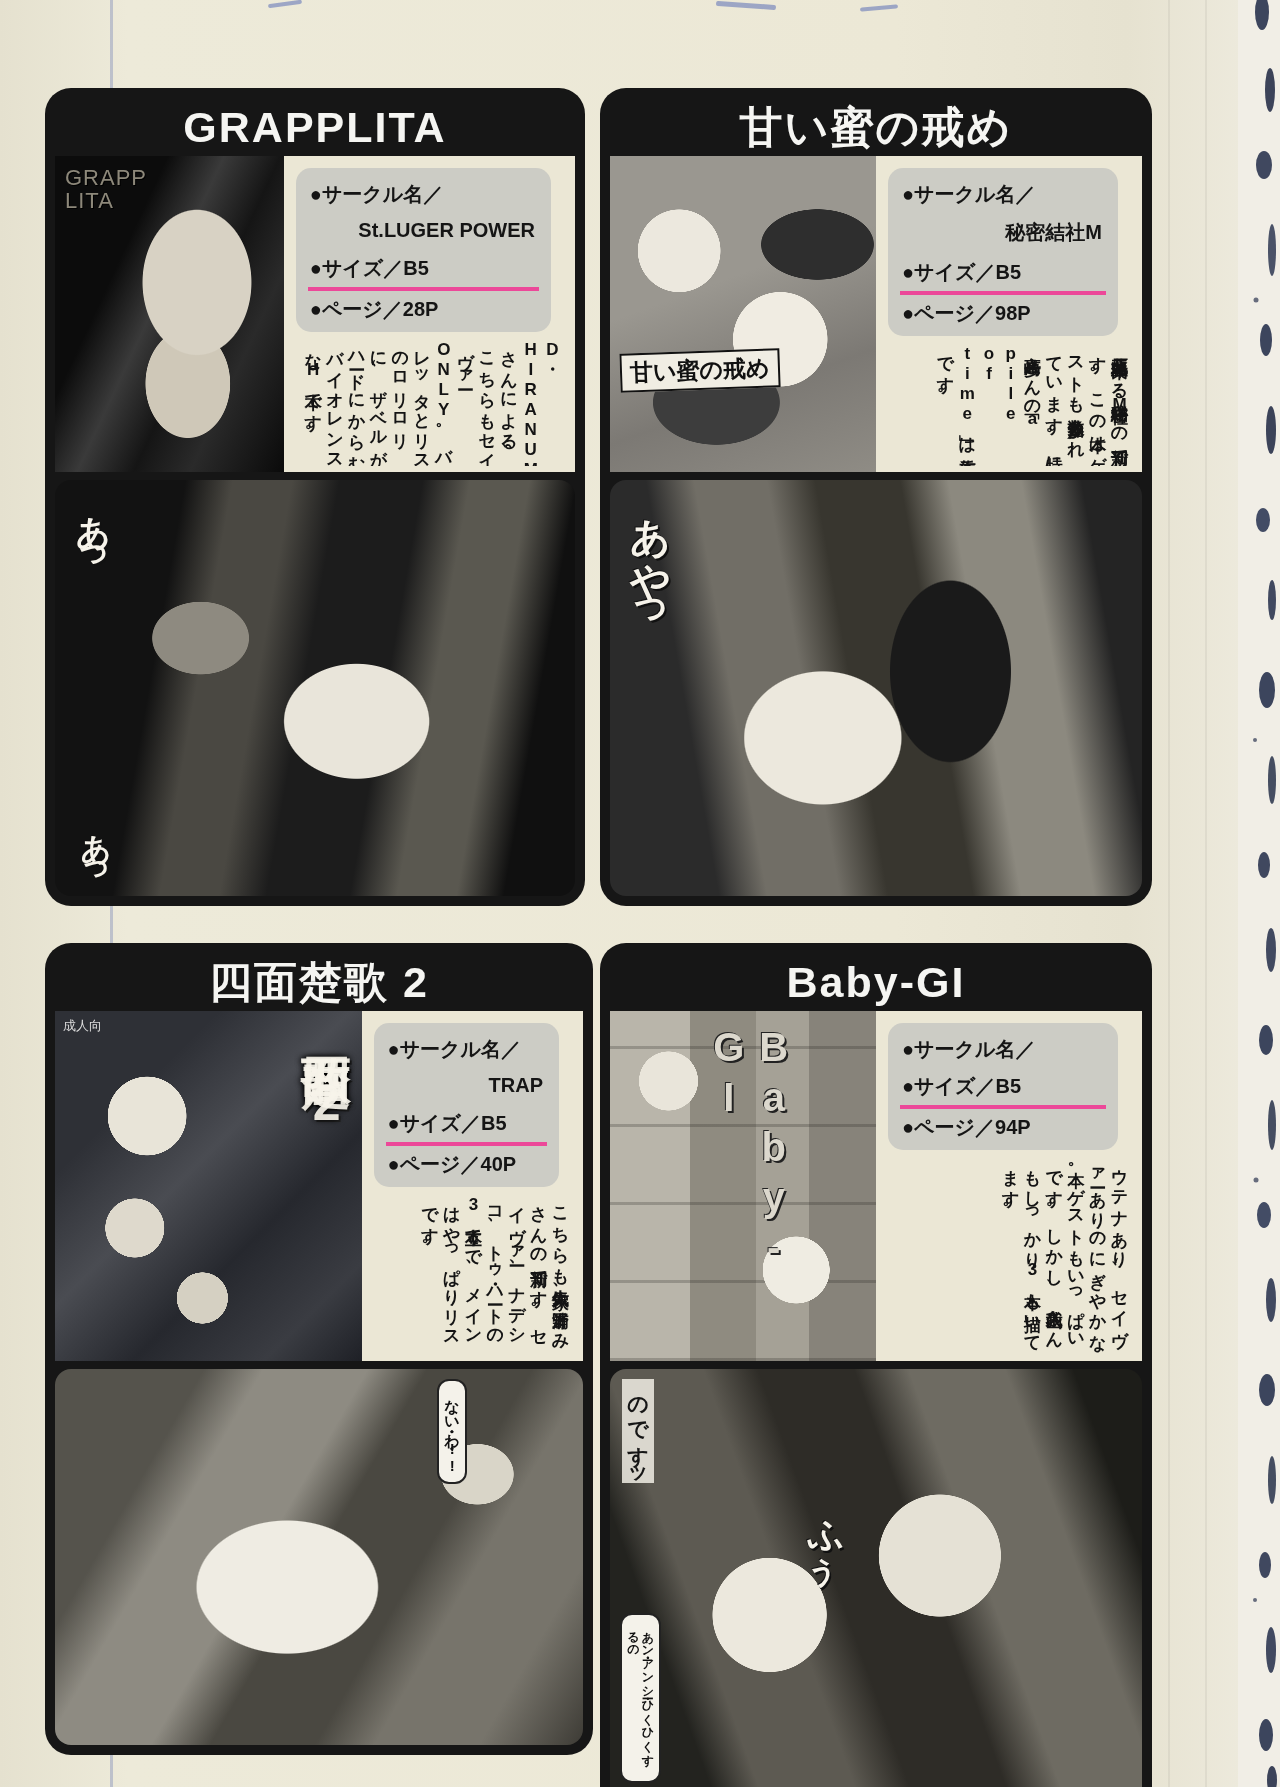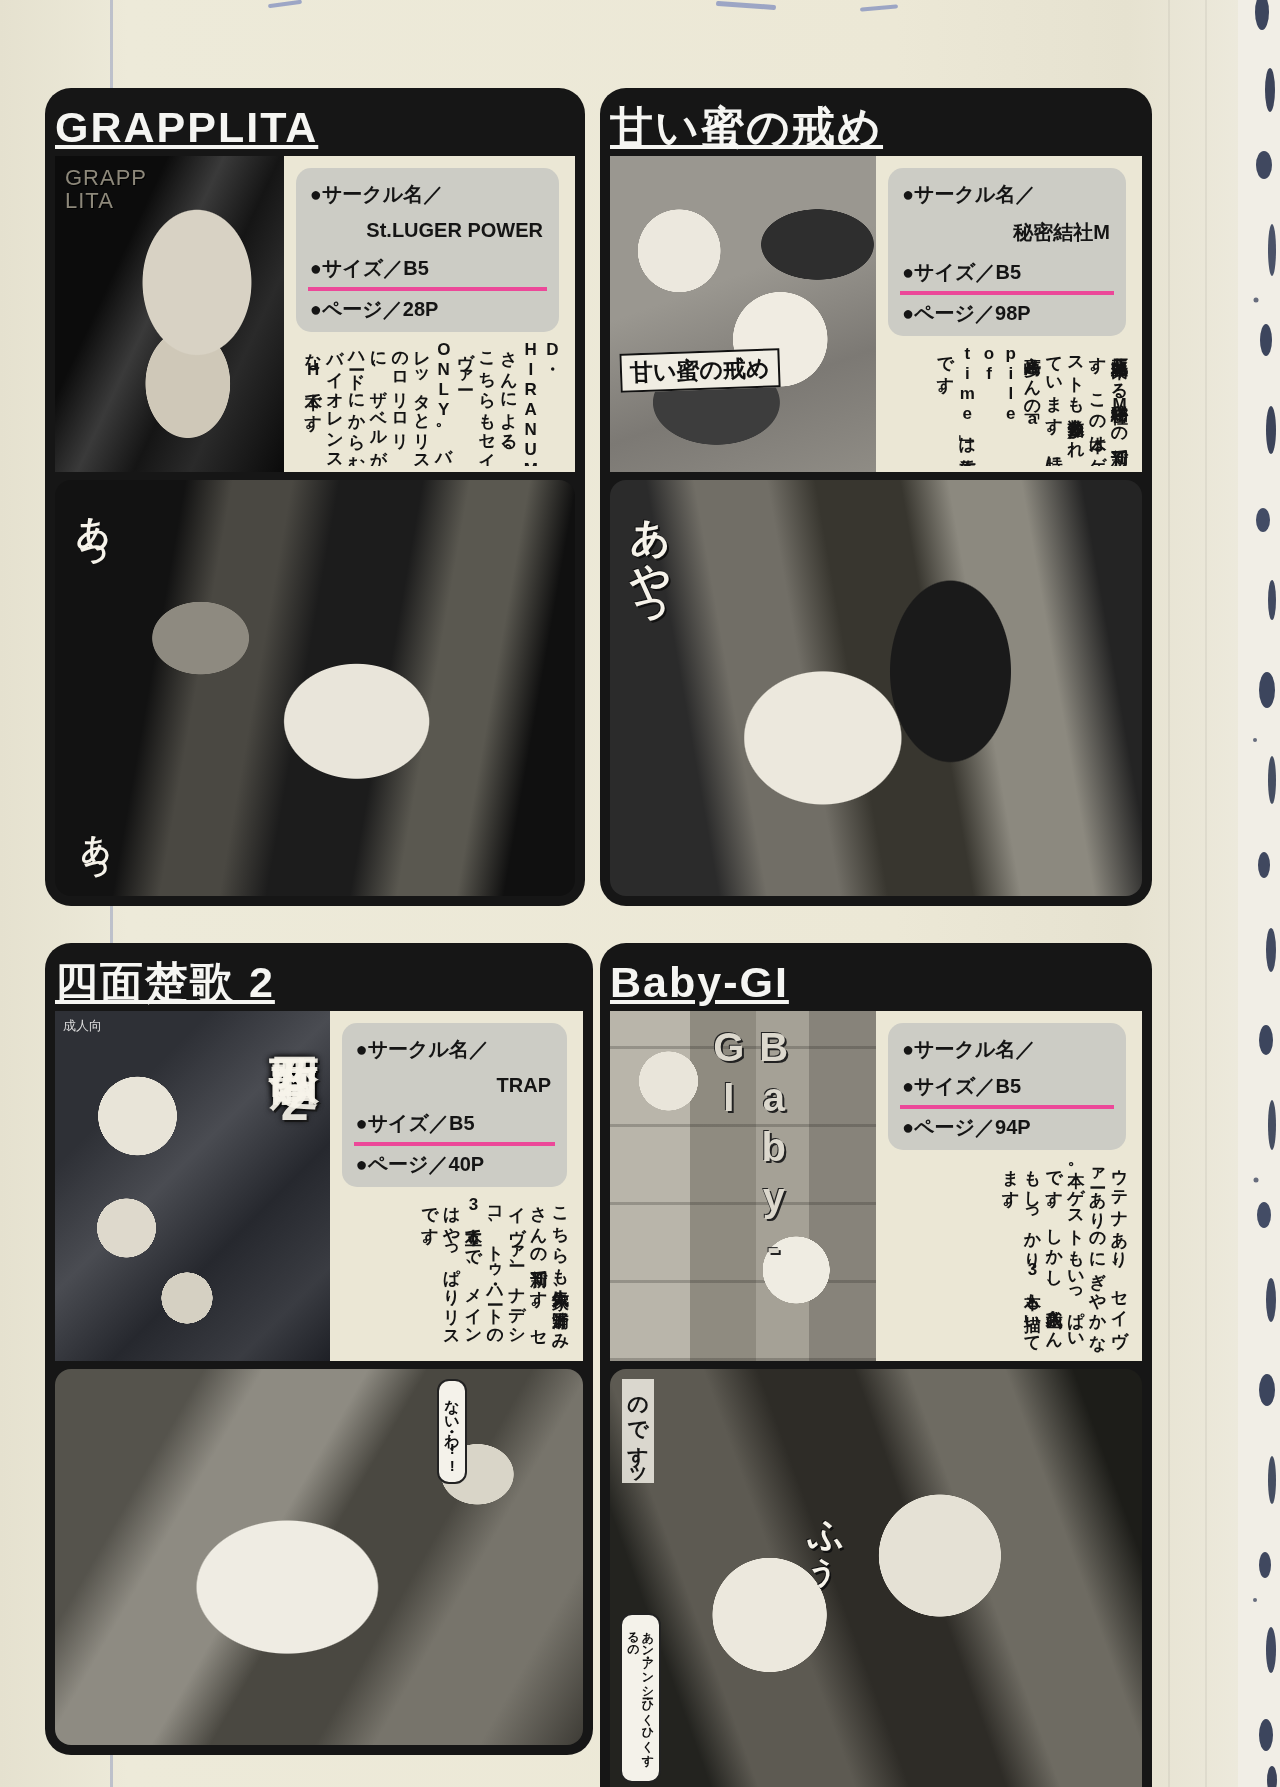--- a/index.html
+++ b/index.html
@@ -20,31 +20,31 @@
   .cr1{left:1168px;} .cr2{left:1205px;}
 
   
   .panel{position:absolute;background:#161616;border-radius:26px;padding:10px;
     box-sizing:border-box;display:flex;flex-direction:column;}
   #p0{left:45px;top:88px;width:540px;height:818px;}
   #p1{left:600px;top:88px;width:552px;height:818px;}
   #p2{left:45px;top:943px;width:548px;height:812px;}
   #p3{left:600px;top:943px;width:552px;height:860px;border-bottom-left-radius:0;border-bottom-right-radius:0;}
 
-  .panel-title{color:#f5f5f2;font-weight:bold;font-size:43px;
-    line-height:58px;height:58px;letter-spacing:2px;flex:0 0 auto;text-decoration:underline;}
+  .panel-title{color:#f5f5f2;text-align:center;font-weight:bold;font-size:43px;
+    line-height:58px;height:58px;letter-spacing:2px;flex:0 0 auto;}
 
   .content{display:flex;gap:0;background:#ebe7d5;flex:0 0 auto;overflow:hidden;}
   .r1 .content{height:316px;} .r2 .content{height:350px;}
 
   .cover{position:relative;overflow:hidden;flex:0 0 44%;}
   #p1 .cover,#p3 .cover{flex-basis:50%;} #p2 .cover{flex-basis:52%;}
 
   .rightcol{flex:1;display:flex;flex-direction:column;min-width:0;}
-  .infobox{background:#ccccc5;border-radius:15px;margin:12px 16px 0 12px;
+  .infobox{background:#ccccc5;border-radius:15px;margin:12px 24px 0 12px;
     padding:8px 12px 4px 12px;color:#151515;}
   .irow{font-weight:bold;font-size:20px;padding:5px 2px;}
   .irow.b{border-bottom:4px solid #ec4899;}
   .ival{text-align:right;padding:6px 4px 8px 0;font-weight:bold;font-size:20px;}
   .ival.small{font-size:17px;}
 
   .desc{flex:1;writing-mode:vertical-rl;text-orientation:upright;
     font-size:17px;font-weight:600;line-height:1.28;letter-spacing:1px;
     color:#141414;margin:8px 12px 6px 10px;overflow:hidden;}
 
@@ -59,21 +59,21 @@
   .c1{background:
     radial-gradient(circle 42px at 26% 30%,#ece8de 0 98%,rgba(0,0,0,0) 99%),
     radial-gradient(circle 48px at 64% 58%,#f0ece2 0 98%,rgba(0,0,0,0) 99%),
     radial-gradient(ellipse 80px 50px at 78% 28%,#2e2e2e 0 70%,rgba(0,0,0,0) 71%),
     radial-gradient(ellipse 90px 60px at 40% 78%,#3d3d3d 0 70%,rgba(0,0,0,0) 71%),
     linear-gradient(160deg,#9a9790 0 40%,#7c7974 70%,#8f8c85 100%);}
   .c2{background:
     radial-gradient(circle 40px at 30% 30%,#e8e4d8 0 98%,rgba(0,0,0,0) 99%),
     radial-gradient(circle 30px at 26% 62%,#ded9cc 0 98%,rgba(0,0,0,0) 99%),
     radial-gradient(circle 26px at 48% 82%,#d5d0c2 0 98%,rgba(0,0,0,0) 99%),
-    linear-gradient(135deg,#2e3036 0 25%,#4a4c52 45%,#26282e 65%,#3a3c42 85%,#1e2026 100%);}
+    linear-gradient(135deg,#2e3036 0 25%,#4a4c52 45%,#26282e 65%,#3a3c42 85%,#1e2026 100%); padding-left: 32px;}
   .c3{background:
     radial-gradient(circle 34px at 70% 74%,#efece2 0 98%,rgba(0,0,0,0) 99%),
     radial-gradient(circle 30px at 22% 20%,#e9e5da 0 98%,rgba(0,0,0,0) 99%),
     repeating-linear-gradient(0deg,rgba(40,38,34,.25) 0 3px,rgba(0,0,0,0) 3px 78px),
     linear-gradient(90deg,#b9b5aa 0 30%,#8f8b80 30% 55%,#a5a196 55% 75%,#87837a 75% 100%);}
   .s0{background:
     radial-gradient(ellipse 120px 95px at 58% 58%,#e9e5da 0 60%,rgba(0,0,0,0) 61%),
     radial-gradient(ellipse 80px 60px at 28% 38%,#8e8a80 0 60%,rgba(0,0,0,0) 61%),
     linear-gradient(100deg,#121212 0 22%,#4a4842 30% 40%,#1c1c1c 48% 62%,#5a5850 70% 80%,#101010 88% 100%);}
   .s1{background:

